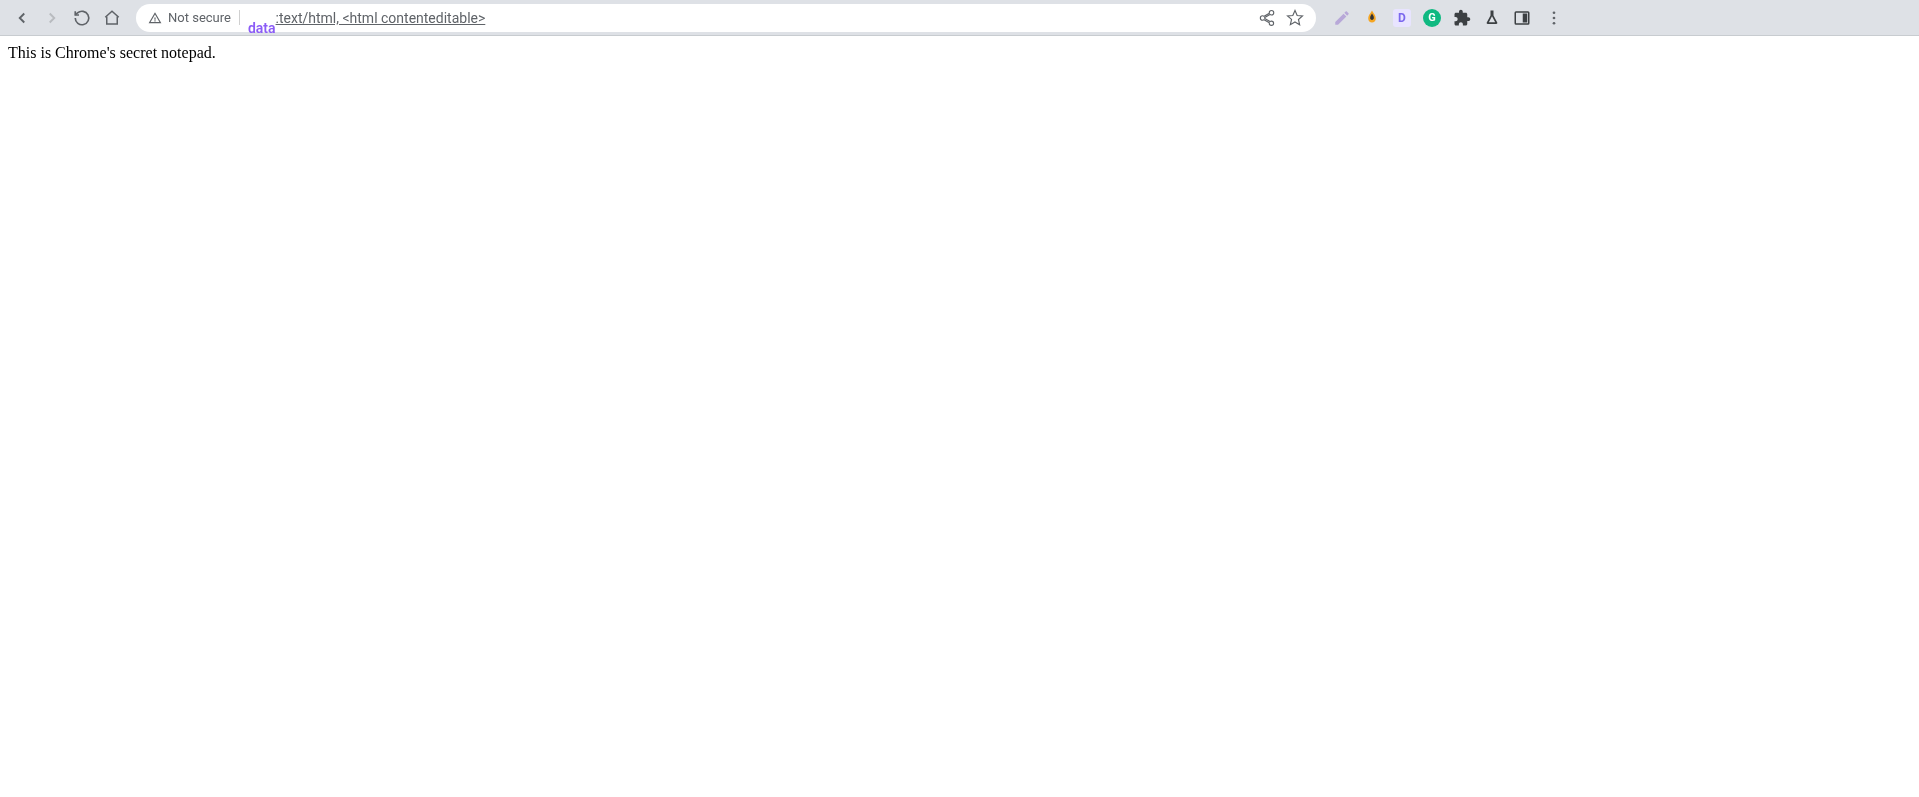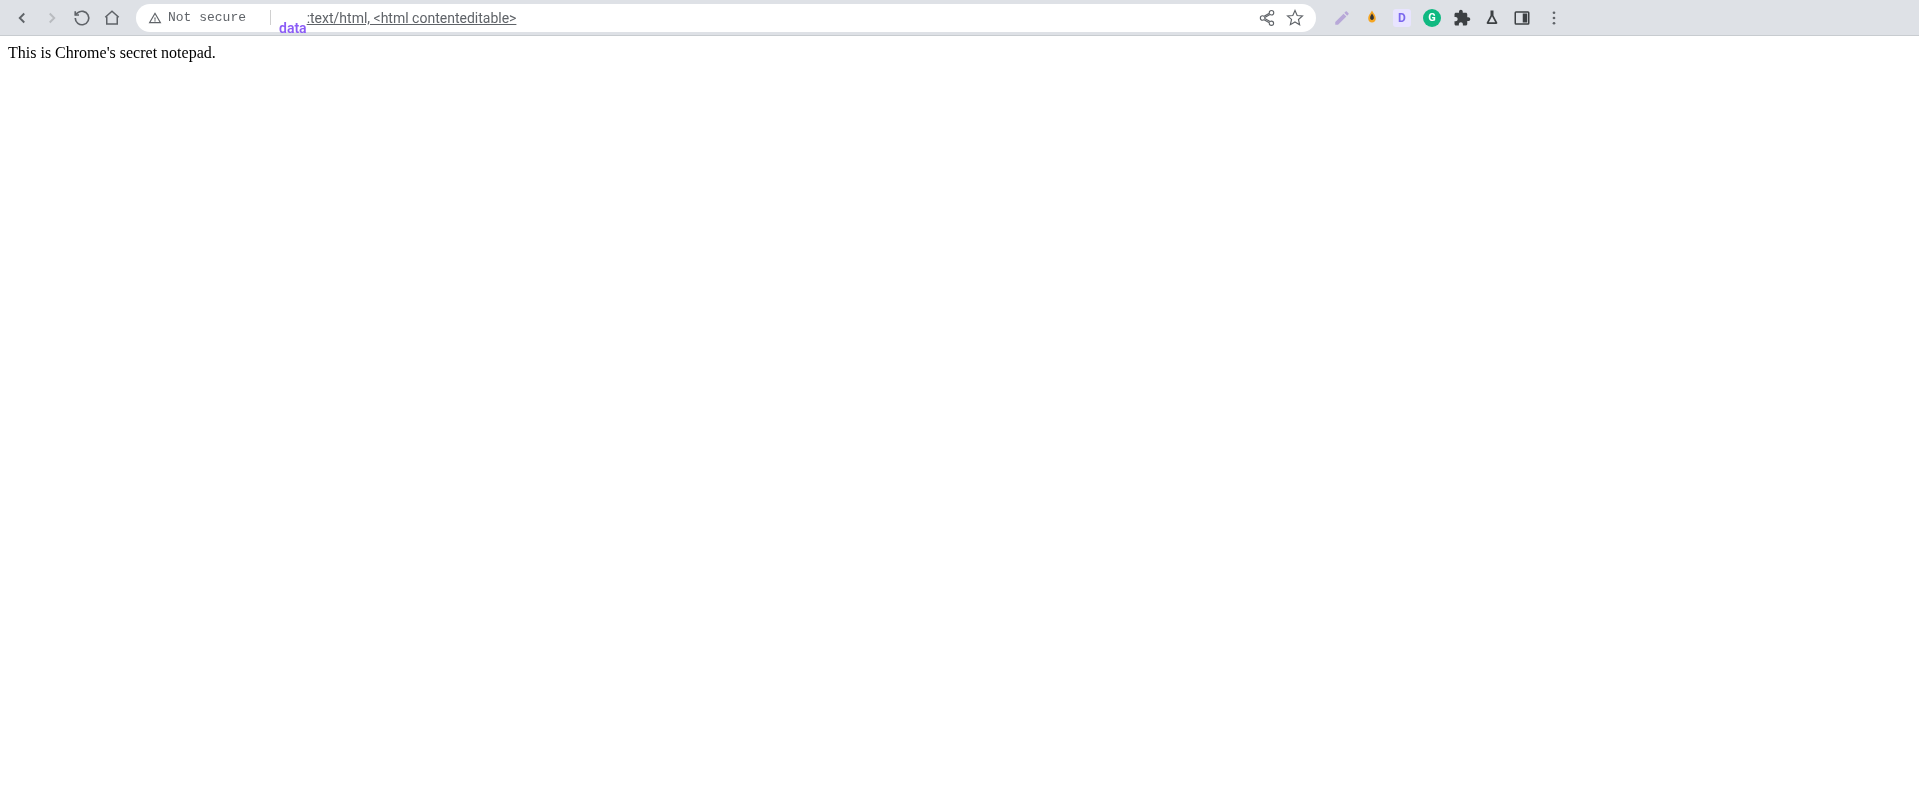--- a/index.html
+++ b/index.html
@@ -57,23 +57,22 @@
       gap: 8px;
       font-size: 14px;
       max-width: 1180px;
     }
     .security-indicator {
       display: flex;
       align-items: center;
       gap: 6px;
       color: #5f6368;
       font-size: 13px;
-      padding-right: 24px;
+      padding-right: 8px;
       border-right: 1px solid #d0d0d0;
-      font-family: Liberation Mono, monospace;
     }
     .security-indicator svg {
       width: 14px;
       height: 14px;
       fill: #5f6368;
     }
     .url-text {
       color: #5f6368;
       display: flex;
       align-items: center;

